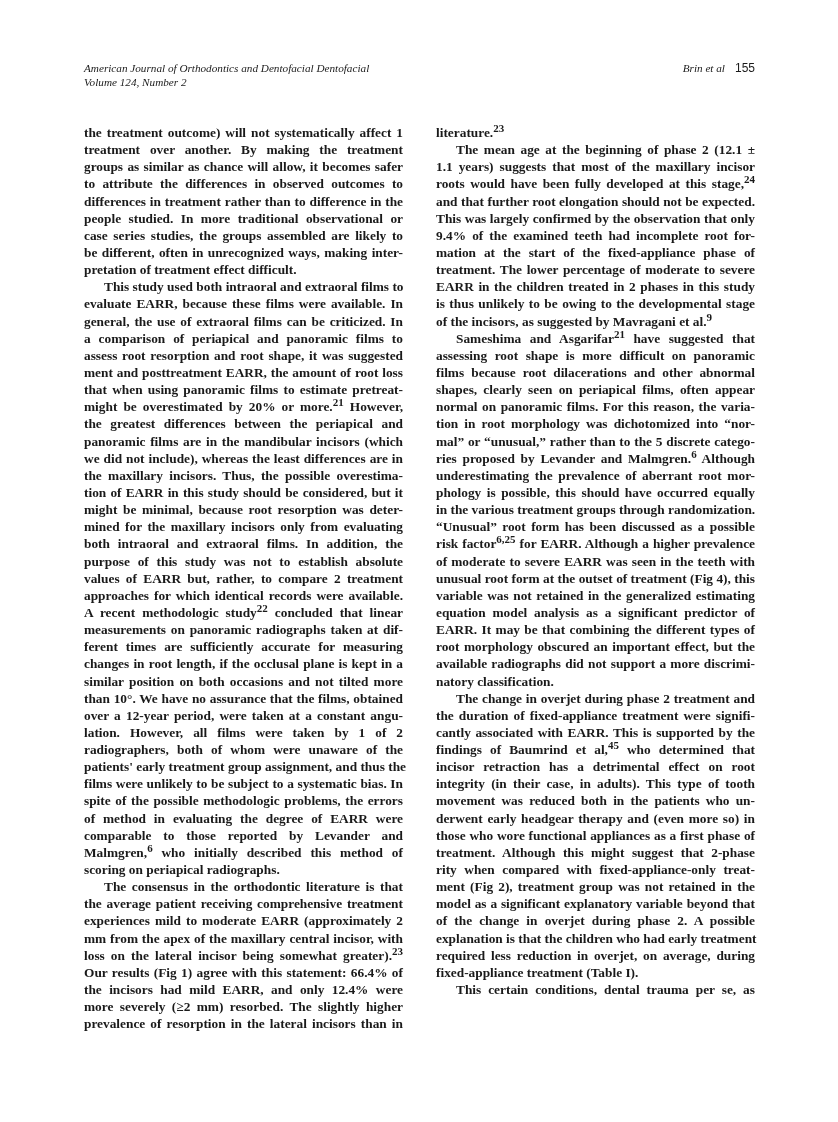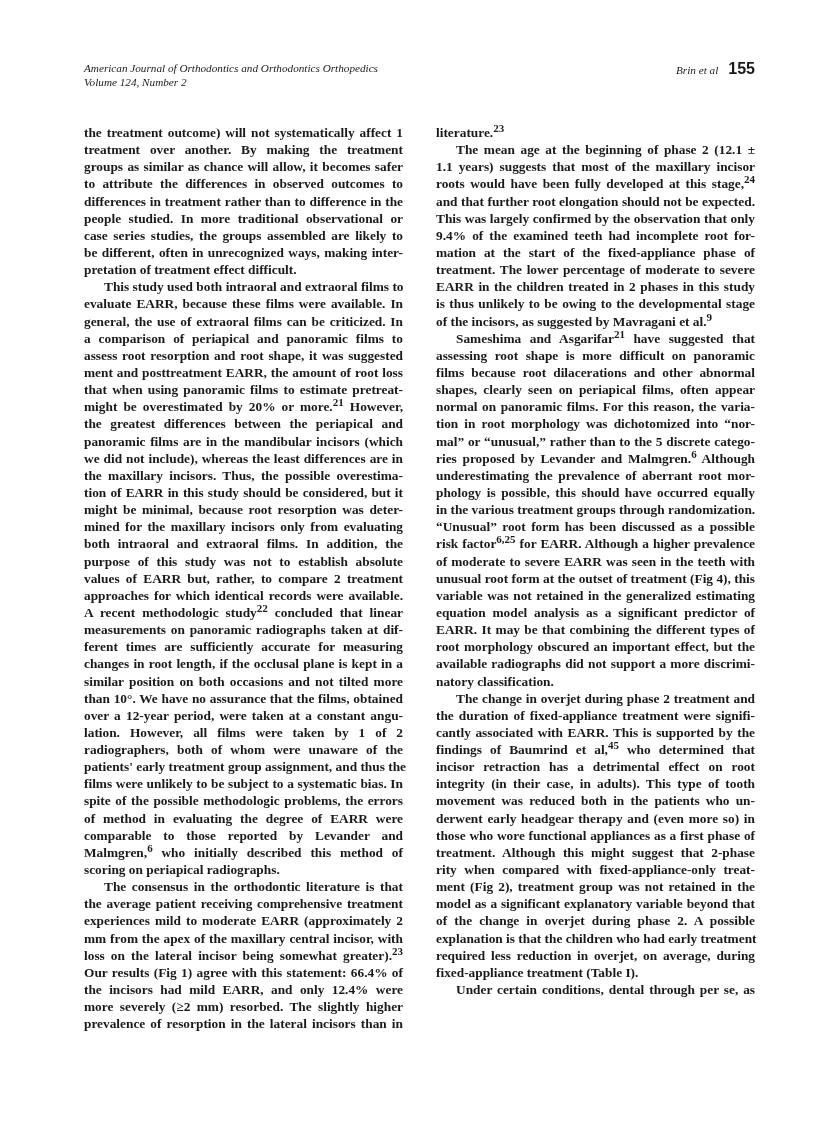--- a/index.html
+++ b/index.html
@@ -1,34 +1,34 @@
 <!DOCTYPE html>
 <html><head>
   <meta charset="utf-8">
   <style>
     html, body { margin: 0; padding: 0; background: #ffffff; }
     body { width: 838px; height: 1122px; position: relative; overflow: hidden; color: #1a1a1a; }
     .header { position: absolute; left: 84px; top: 62px; width: 671px; font-family: "Liberation Serif", serif; }
     .journal { font-style: italic; font-size: 11.2px; line-height: 13.6px; }
     .running { position: absolute; right: 0; top: 0; font-size: 11.2px; line-height: 13.6px; }
     .running .authors { font-style: italic; }
-    .running .pageno { font-family: "Liberation Sans", sans-serif; font-weight: bold; font-size: 16px; margin-left: 10px; margin-top: 12px; }
+    .running .pageno { font-family: "Liberation Sans", sans-serif; font-weight: normal; font-size: 12px; margin-left: 10px; margin-top: 12px; }
     .col { position: absolute; top: 124px; width: 319px; font-family: "Liberation Serif", serif; font-size: 13.35px; line-height: 17.15px; font-weight: bold; }
     .col.left { left: 84px; }
     .col.right { left: 436px; }
     .line { display: block; white-space: nowrap; text-align: justify; text-align-last: justify; height: 17.15px; overflow: visible; }
     .line.last { text-align-last: left; }
     .line.indent { padding-left: 20px; }
     sup { font-size: 11px; line-height: 0; vertical-align: 5px; }
   </style>
 </head>
 <body>
 
 <div class="header">
-  <div class="journal">American Journal of Orthodontics and Orthodontics Orthopedics</div>
+  <div class="journal">American Journal of Orthodontics and Dentofacial Dentofacial</div>
   <div class="journal">Volume 124, Number 2</div>
   <div class="running">
     <span class="authors">Brin et al</span><span class="pageno">155</span>
   </div>
 </div>
 
 <div class="col left">
     <span class="line">the treatment outcome) will not systematically affect 1</span>
     <span class="line">treatment over another. By making the treatment</span>
     <span class="line">groups as similar as chance will allow, it becomes safer</span>
@@ -127,14 +127,14 @@
     <span class="line">derwent early headgear therapy and (even more so) in</span>
     <span class="line">those who wore functional appliances as a first phase of</span>
     <span class="line">treatment. Although this might suggest that 2-phase</span>
     <span class="line">rity when compared with fixed-appliance-only treat-</span>
     <span class="line">ment (Fig 2), treatment group was not retained in the</span>
     <span class="line">model as a significant explanatory variable beyond that</span>
     <span class="line">of the change in overjet during phase 2. A possible</span>
     <span class="line">explanation is that the children who had early treatment</span>
     <span class="line">required less reduction in overjet, on average, during</span>
     <span class="line last">fixed-appliance treatment (Table I).</span>
-    <span class="line indent">Under certain conditions, dental through per se, as</span>
+    <span class="line indent">This certain conditions, dental trauma per se, as</span>
   </div>
 
 </body></html>

